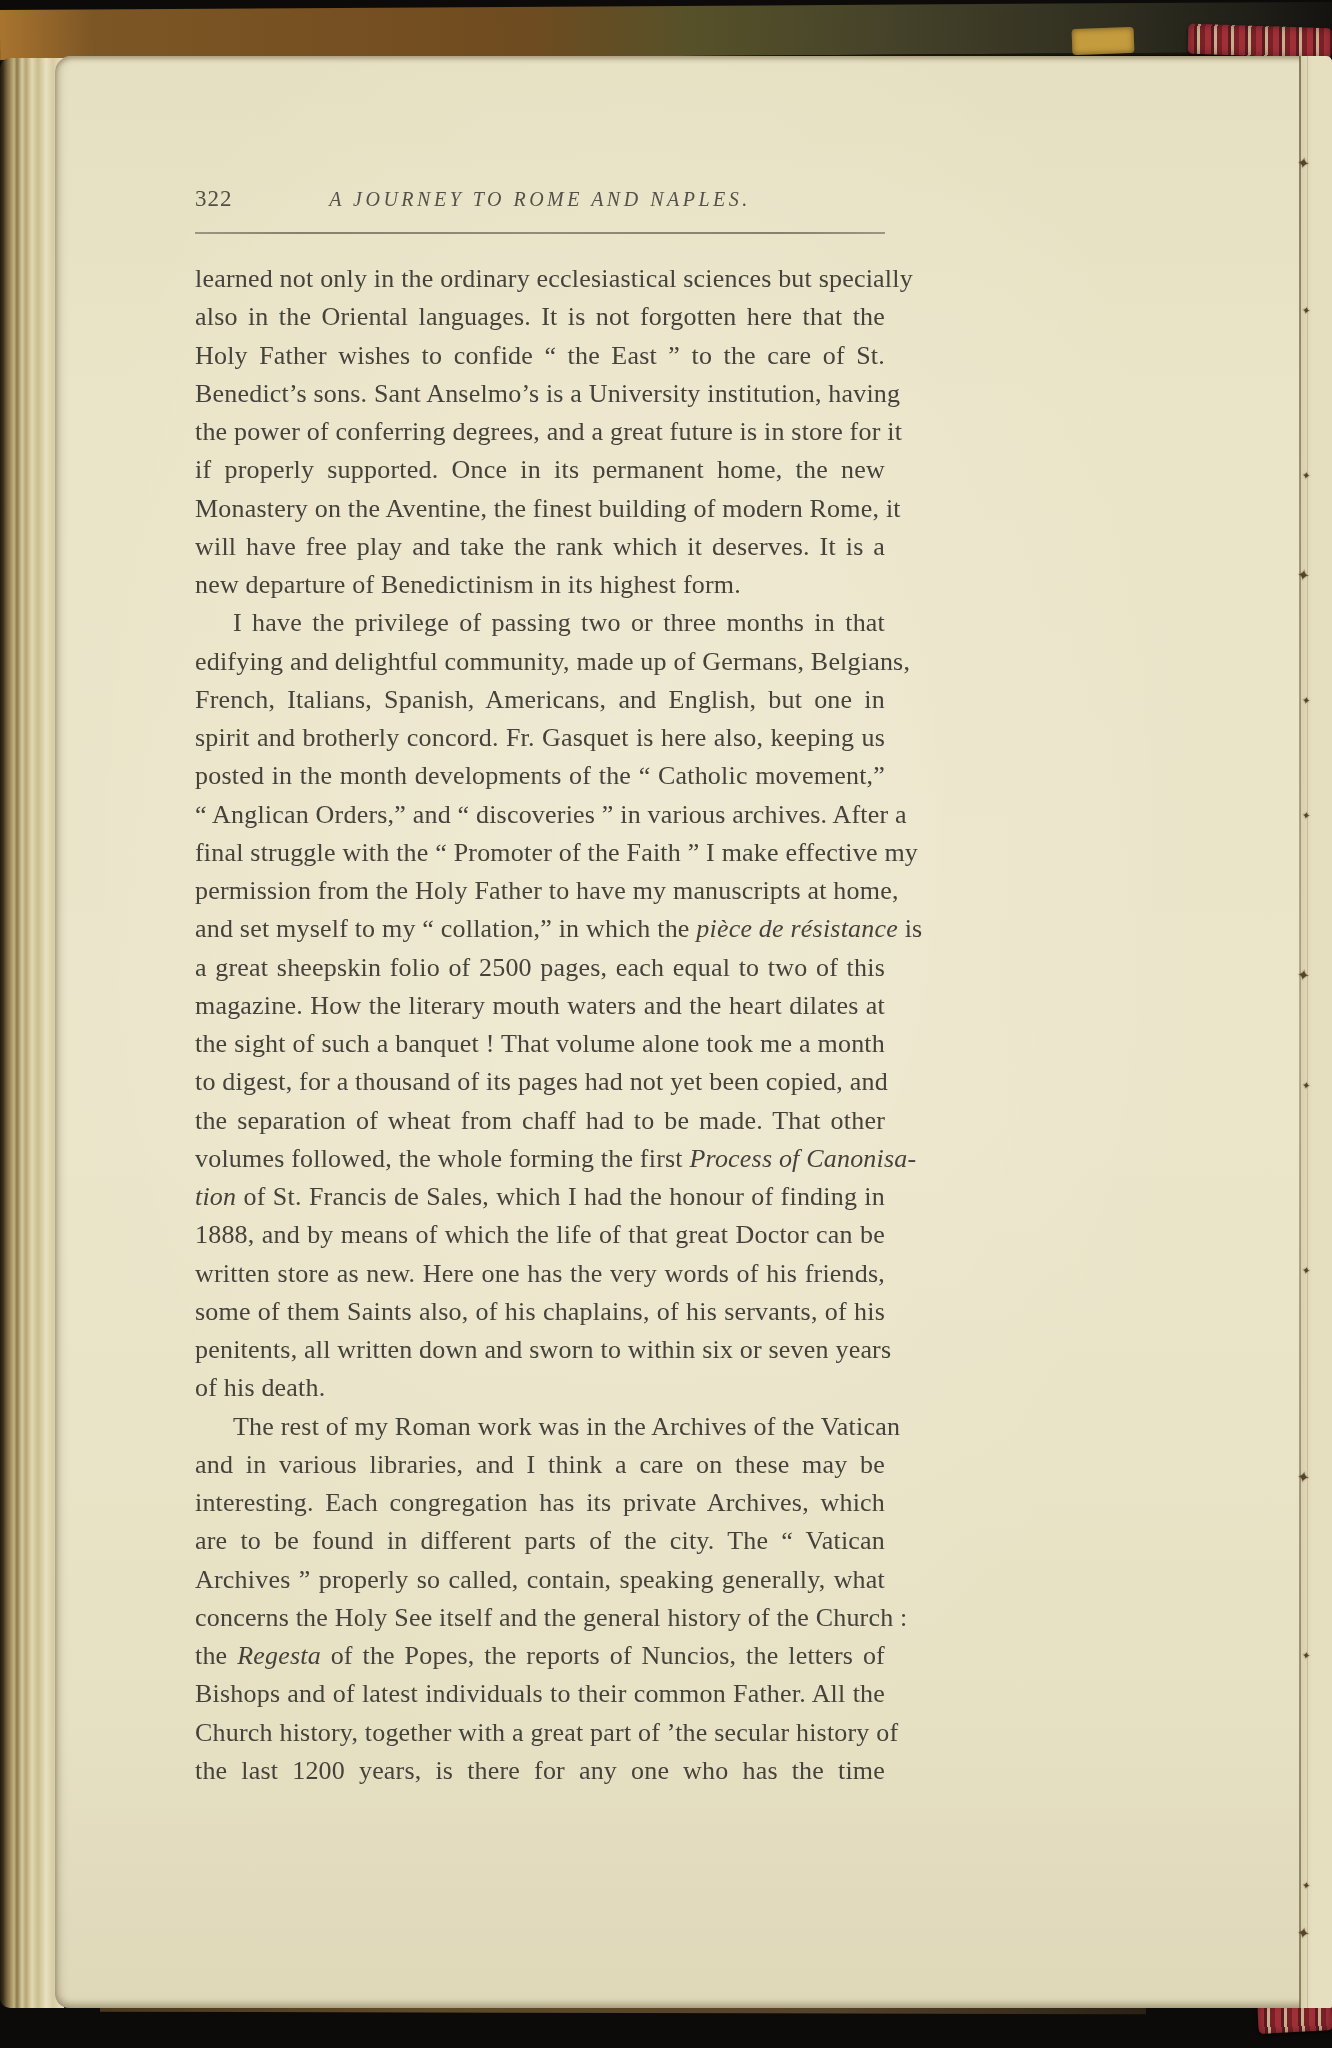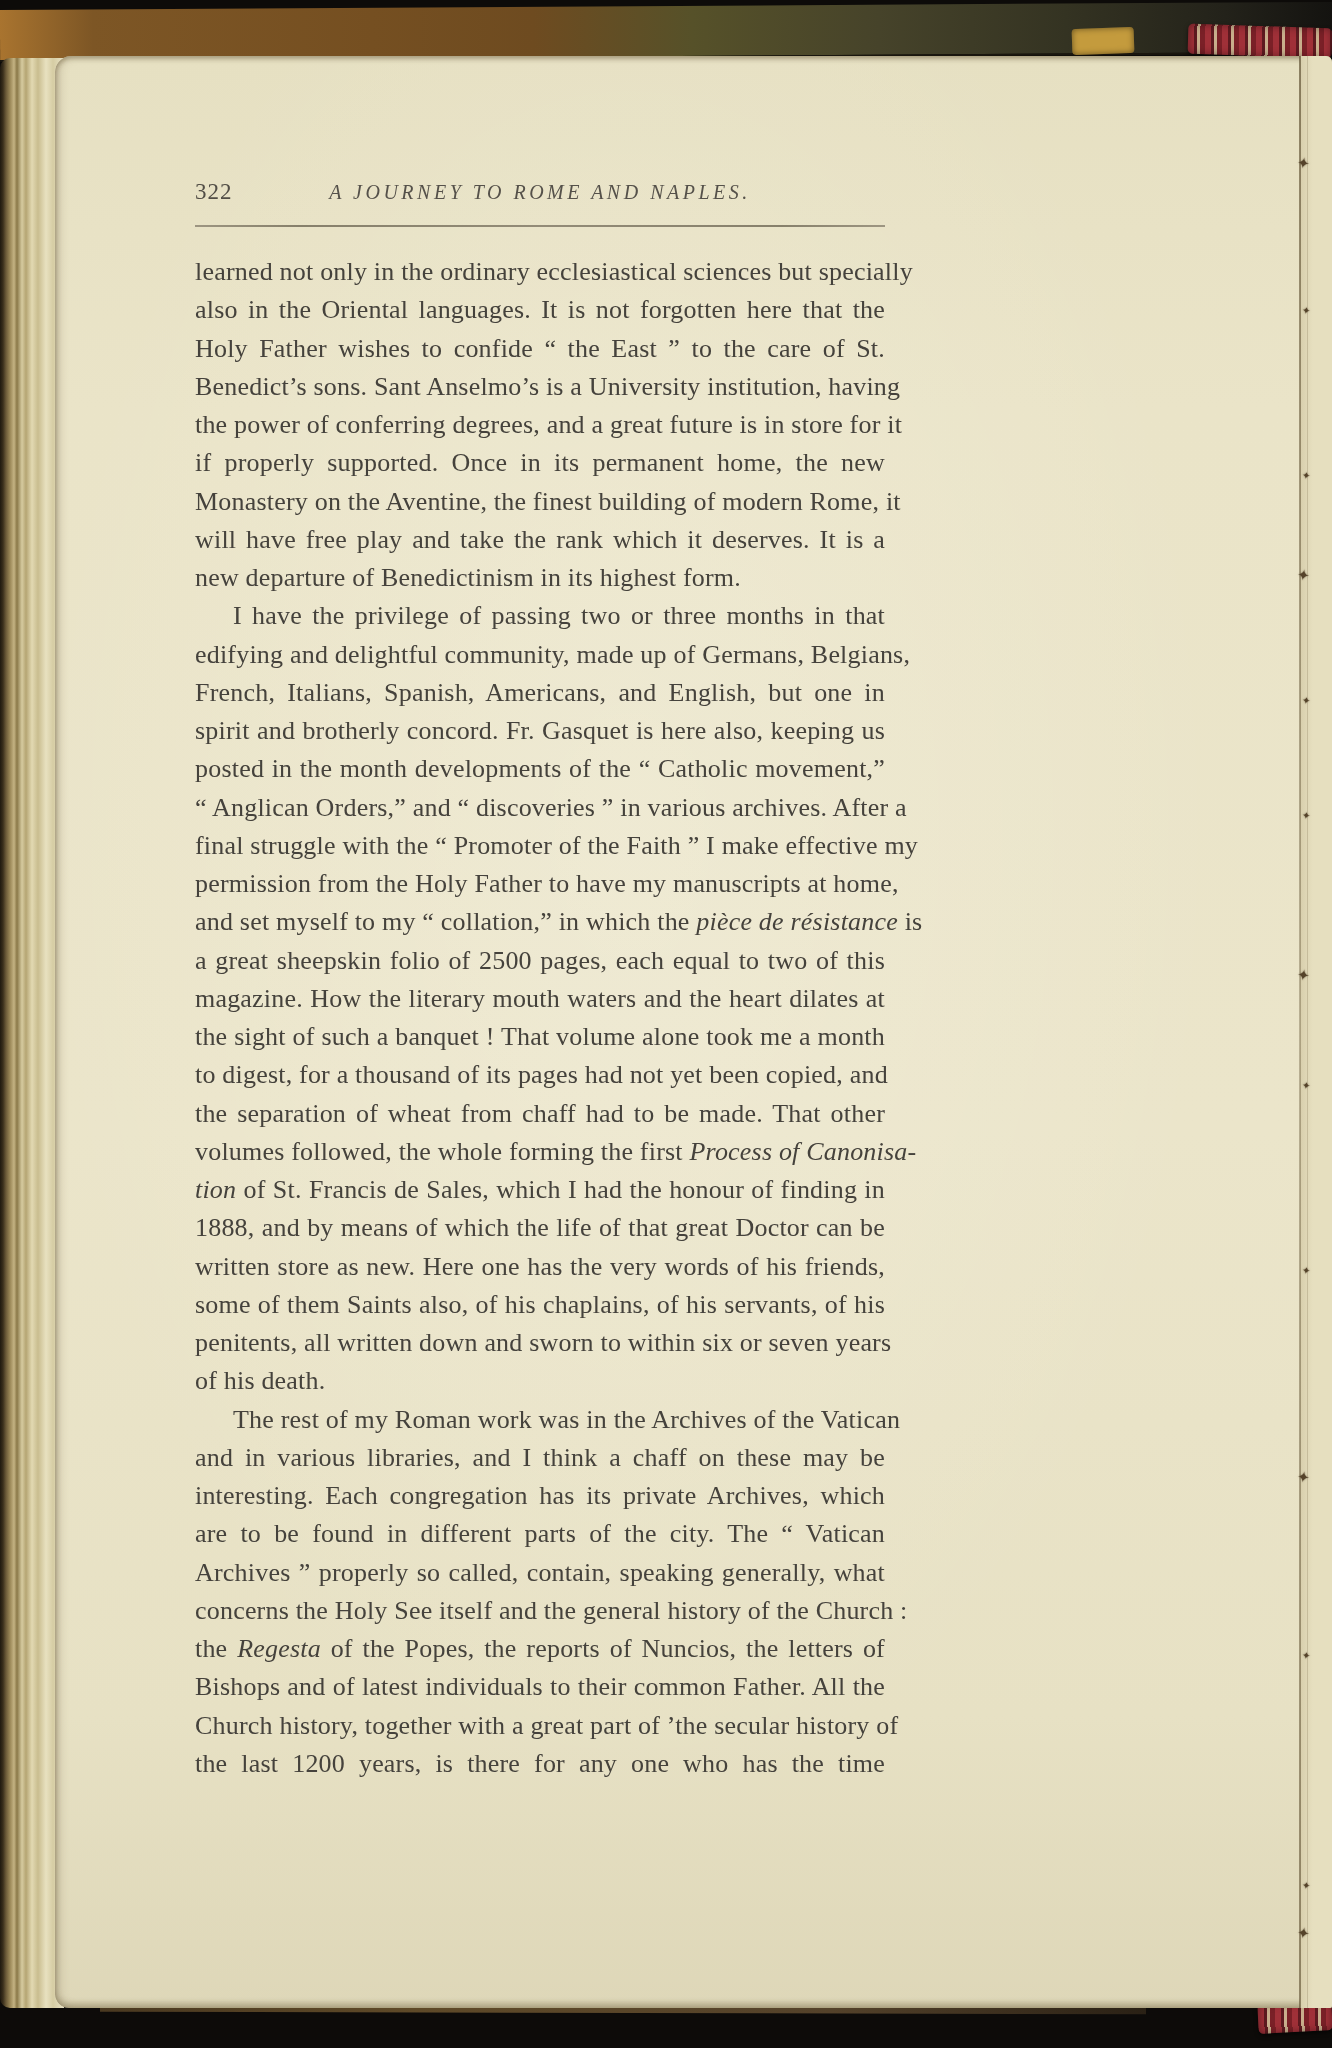--- a/index.html
+++ b/index.html
@@ -72,21 +72,21 @@
   .gutter-crease.soft {
     right:24px; width:1px; background:rgba(120,105,70,.25);
   }
   .gutter-mark {
     position:absolute; right:22px; transform:translateY(-50%) rotate(10deg);
     color:#55432a; font-size:13px; line-height:1;
     text-shadow:0 0 2px rgba(60,45,25,.6);
   }
   
   .content {
-    position:absolute; left:140px; top:121px; width:690px;
+    position:absolute; left:140px; top:128px; width:690px;
     color:#474440;
   }
   .header-row {
     position:relative; height:34px;
   }
   .page-number {
     position:absolute; left:0; top:2px;
     font-size:23px; letter-spacing:1px; color:#524e46;
   }
   .running-title {
@@ -173,21 +173,21 @@
         <div class="line"><span>to digest, for a thousand of its pages had not yet been copied, and</span></div>
         <div class="line"><span>the separation of wheat from chaff had to be made.  That other</span></div>
         <div class="line"><span>volumes followed, the whole forming the first </span><span class="it">Process of Canonisa-</span></div>
         <div class="line"><span class="it">tion</span><span> of St. Francis de Sales, which I had the honour of finding in</span></div>
         <div class="line"><span>1888, and by means of which the life of that great Doctor can be</span></div>
         <div class="line"><span>written store as new.  Here one has the very words of his friends,</span></div>
         <div class="line"><span>some of them Saints also, of his chaplains, of his servants, of his</span></div>
         <div class="line"><span>penitents, all written down and sworn to within six or seven years</span></div>
         <div class="line end"><span>of his death.</span></div>
         <div class="line indent"><span>The rest of my Roman work was in the Archives of the Vatican</span></div>
-        <div class="line"><span>and in various libraries, and I think a chaff on these may be</span></div>
+        <div class="line"><span>and in various libraries, and I think a care on these may be</span></div>
         <div class="line"><span>interesting.  Each congregation has its private Archives, which</span></div>
         <div class="line"><span>are to be found in different parts of the city.  The “ Vatican</span></div>
         <div class="line"><span>Archives ” properly so called, contain, speaking generally, what</span></div>
         <div class="line"><span>concerns the Holy See itself and the general history of the Church :</span></div>
         <div class="line"><span>the </span><span class="it">Regesta</span><span> of the Popes, the reports of Nuncios, the letters of</span></div>
         <div class="line"><span>Bishops and of latest individuals to their common Father.  All the</span></div>
         <div class="line"><span>Church history, together with a great part of ’the secular history of</span></div>
         <div class="line"><span>the last 1200 years, is there for any one who has the time</span></div>
       </div>
   </div>

